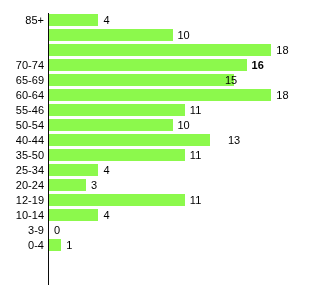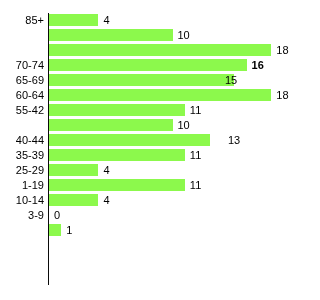--- a/index.html
+++ b/index.html
@@ -127,74 +127,83 @@
           </div>
         </div>
         <div class="bar-row">
           <div class="cat-label">60-64</div>
           <div class="bar-track">
             <div class="bar-fill" style="width: 222.3px; background: rgb(140, 249, 76);"></div>
             <div class="bar-value" style="left: 227.3px;">18</div>
           </div>
         </div>
         <div class="bar-row">
-          <div class="cat-label">55-42</div>
+          <div class="cat-label">55-46</div>
           <div class="bar-track">
             <div class="bar-fill" style="width: 135.85px; background: rgb(140, 249, 76);"></div>
             <div class="bar-value" style="left: 140.85px;">11</div>
           </div>
         </div>
         <div class="bar-row">
+          <div class="cat-label">50-54</div>
           <div class="bar-track">
             <div class="bar-fill" style="width: 123.5px; background: rgb(140, 249, 76);"></div>
             <div class="bar-value" style="left: 128.5px;">10</div>
           </div>
         </div>
         <div class="bar-row">
           <div class="cat-label">40-44</div>
           <div class="bar-track">
             <div class="bar-fill" style="width: 160.55px; background: rgb(140, 249, 76);"></div>
             <div class="bar-value" style="left: 179px;">13</div>
           </div>
         </div>
         <div class="bar-row">
-          <div class="cat-label">35-39</div>
+          <div class="cat-label">35-50</div>
           <div class="bar-track">
             <div class="bar-fill" style="width: 135.85px; background: rgb(140, 249, 76);"></div>
             <div class="bar-value" style="left: 140.85px;">11</div>
           </div>
         </div>
         <div class="bar-row">
-          <div class="cat-label">25-29</div>
+          <div class="cat-label">25-34</div>
           <div class="bar-track">
             <div class="bar-fill" style="width: 49.4px; background: rgb(140, 249, 76);"></div>
             <div class="bar-value" style="left: 54.4px;">4</div>
           </div>
         </div>
         <div class="bar-row">
-          <div class="cat-label">1-19</div>
+          <div class="cat-label">20-24</div>
+          <div class="bar-track">
+            <div class="bar-fill" style="width: 37.05px; background: rgb(140, 249, 76);"></div>
+            <div class="bar-value" style="left: 42.05px;">3</div>
+          </div>
+        </div>
+        <div class="bar-row">
+          <div class="cat-label">12-19</div>
           <div class="bar-track">
             <div class="bar-fill" style="width: 135.85px; background: rgb(140, 249, 76);"></div>
             <div class="bar-value" style="left: 140.85px;">11</div>
           </div>
         </div>
         <div class="bar-row">
           <div class="cat-label">10-14</div>
           <div class="bar-track">
             <div class="bar-fill" style="width: 49.4px; background: rgb(140, 249, 76);"></div>
             <div class="bar-value" style="left: 54.4px;">4</div>
           </div>
         </div>
         <div class="bar-row">
           <div class="cat-label">3-9</div>
           <div class="bar-track">
             <div class="bar-value" style="left: 5px;">0</div>
           </div>
         </div>
         <div class="bar-row">
+          <div class="cat-label">0-4</div>
           <div class="bar-track">
             <div class="bar-fill" style="width: 12.35px; background: rgb(140, 249, 76);"></div>
             <div class="bar-value" style="left: 17.35px;">1</div>
           </div>
         </div>
       </div>
   </div>
 </div>
 
 </body></html>

